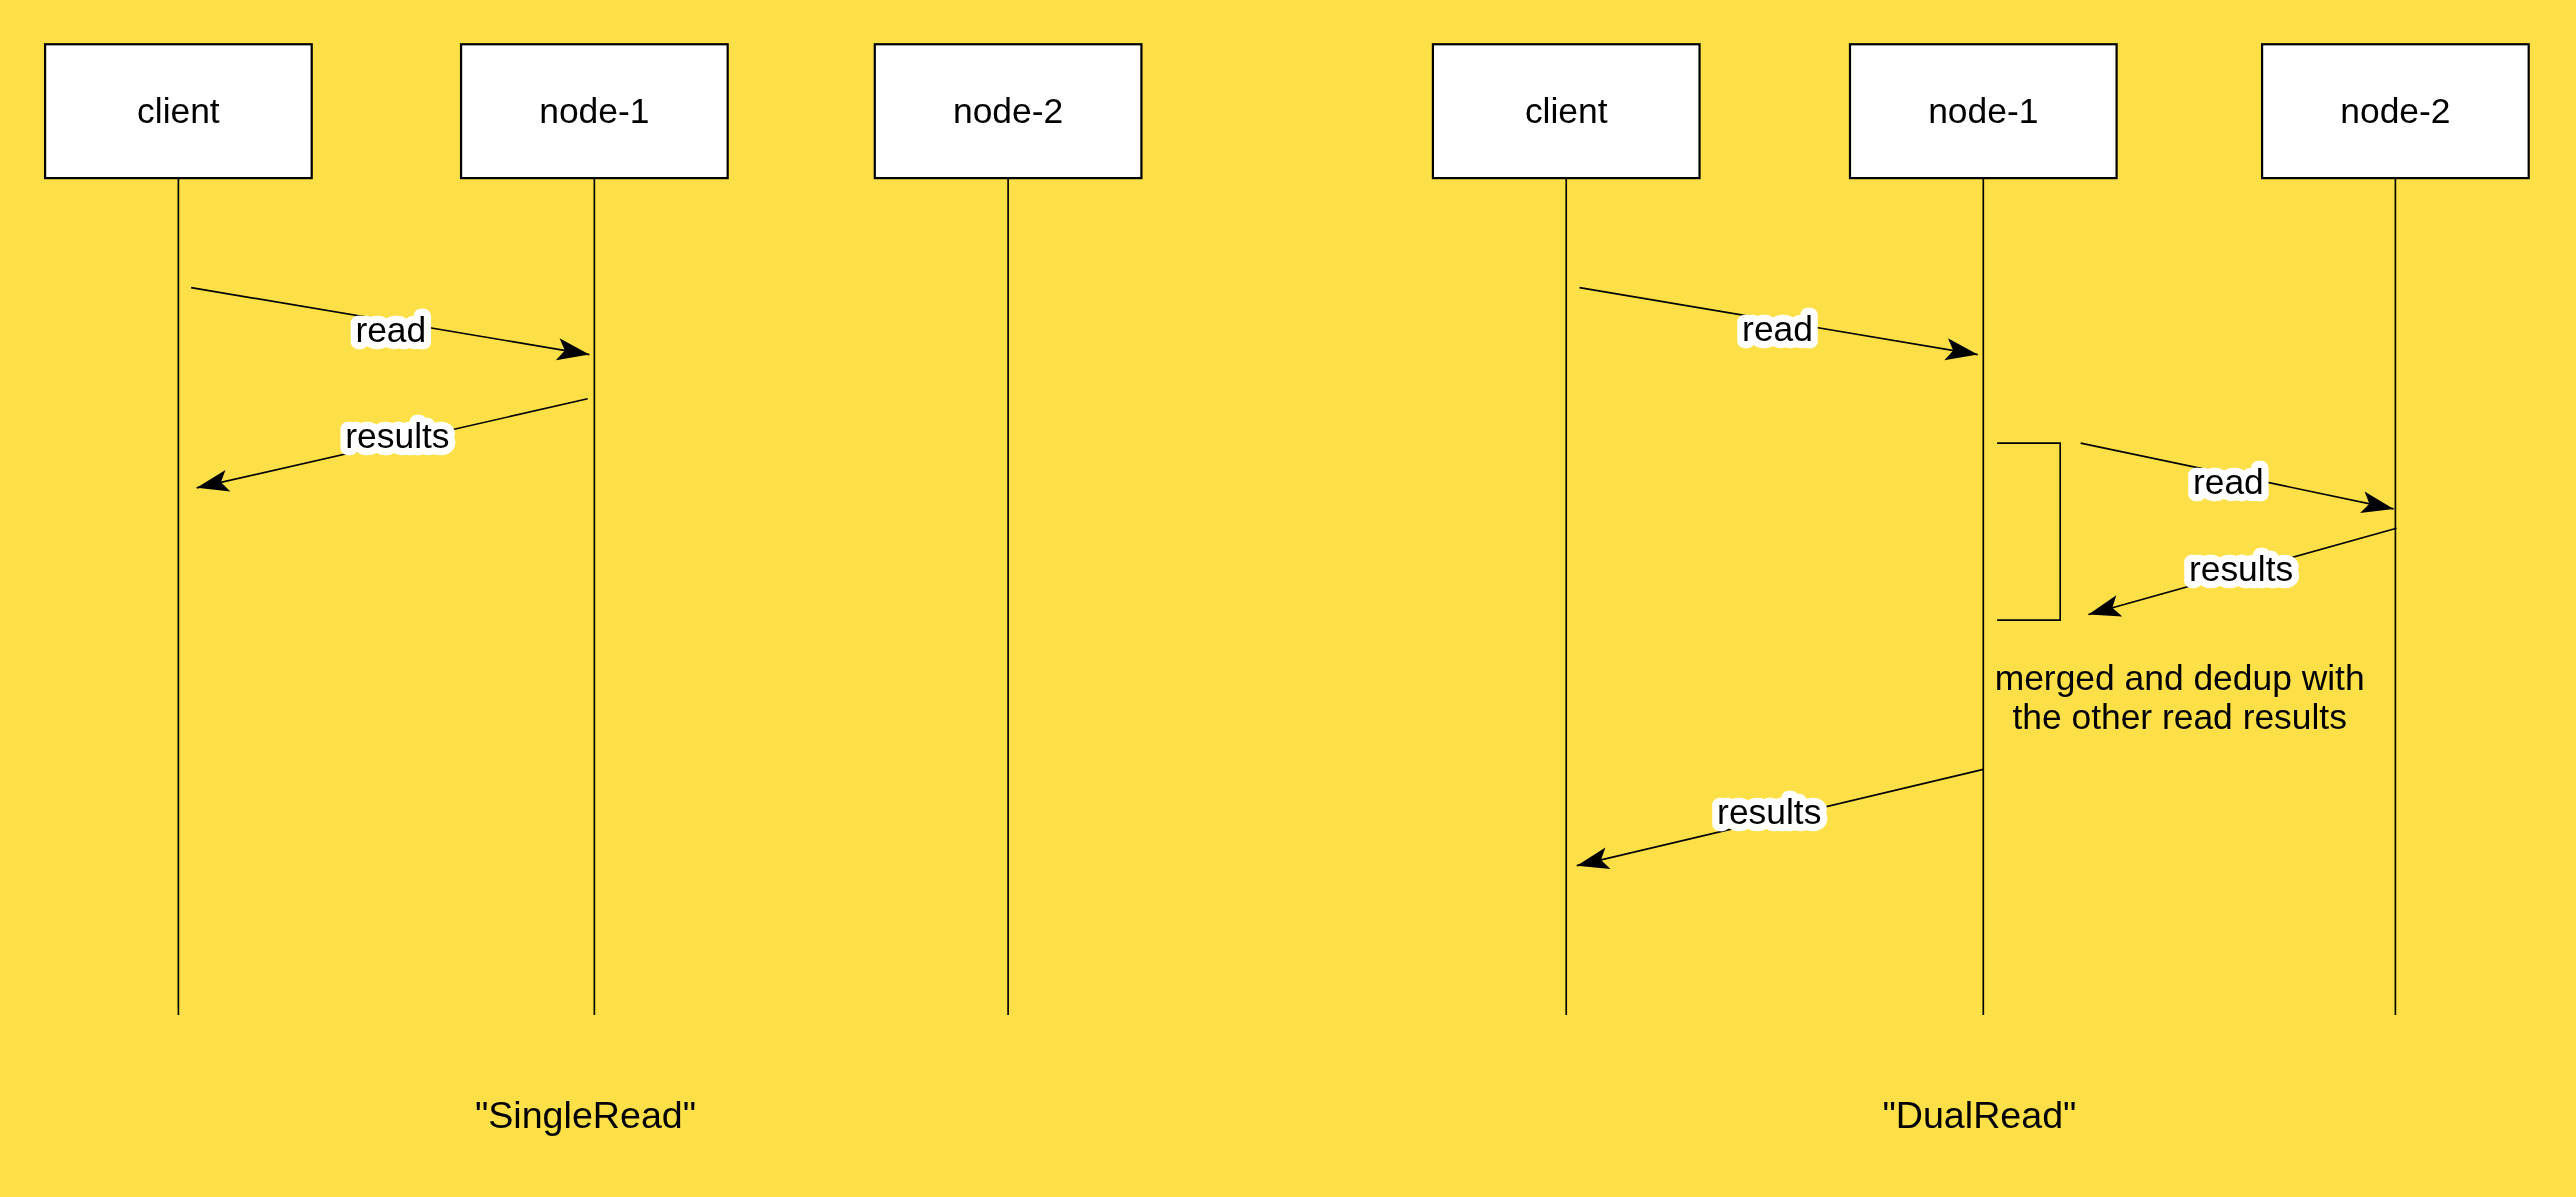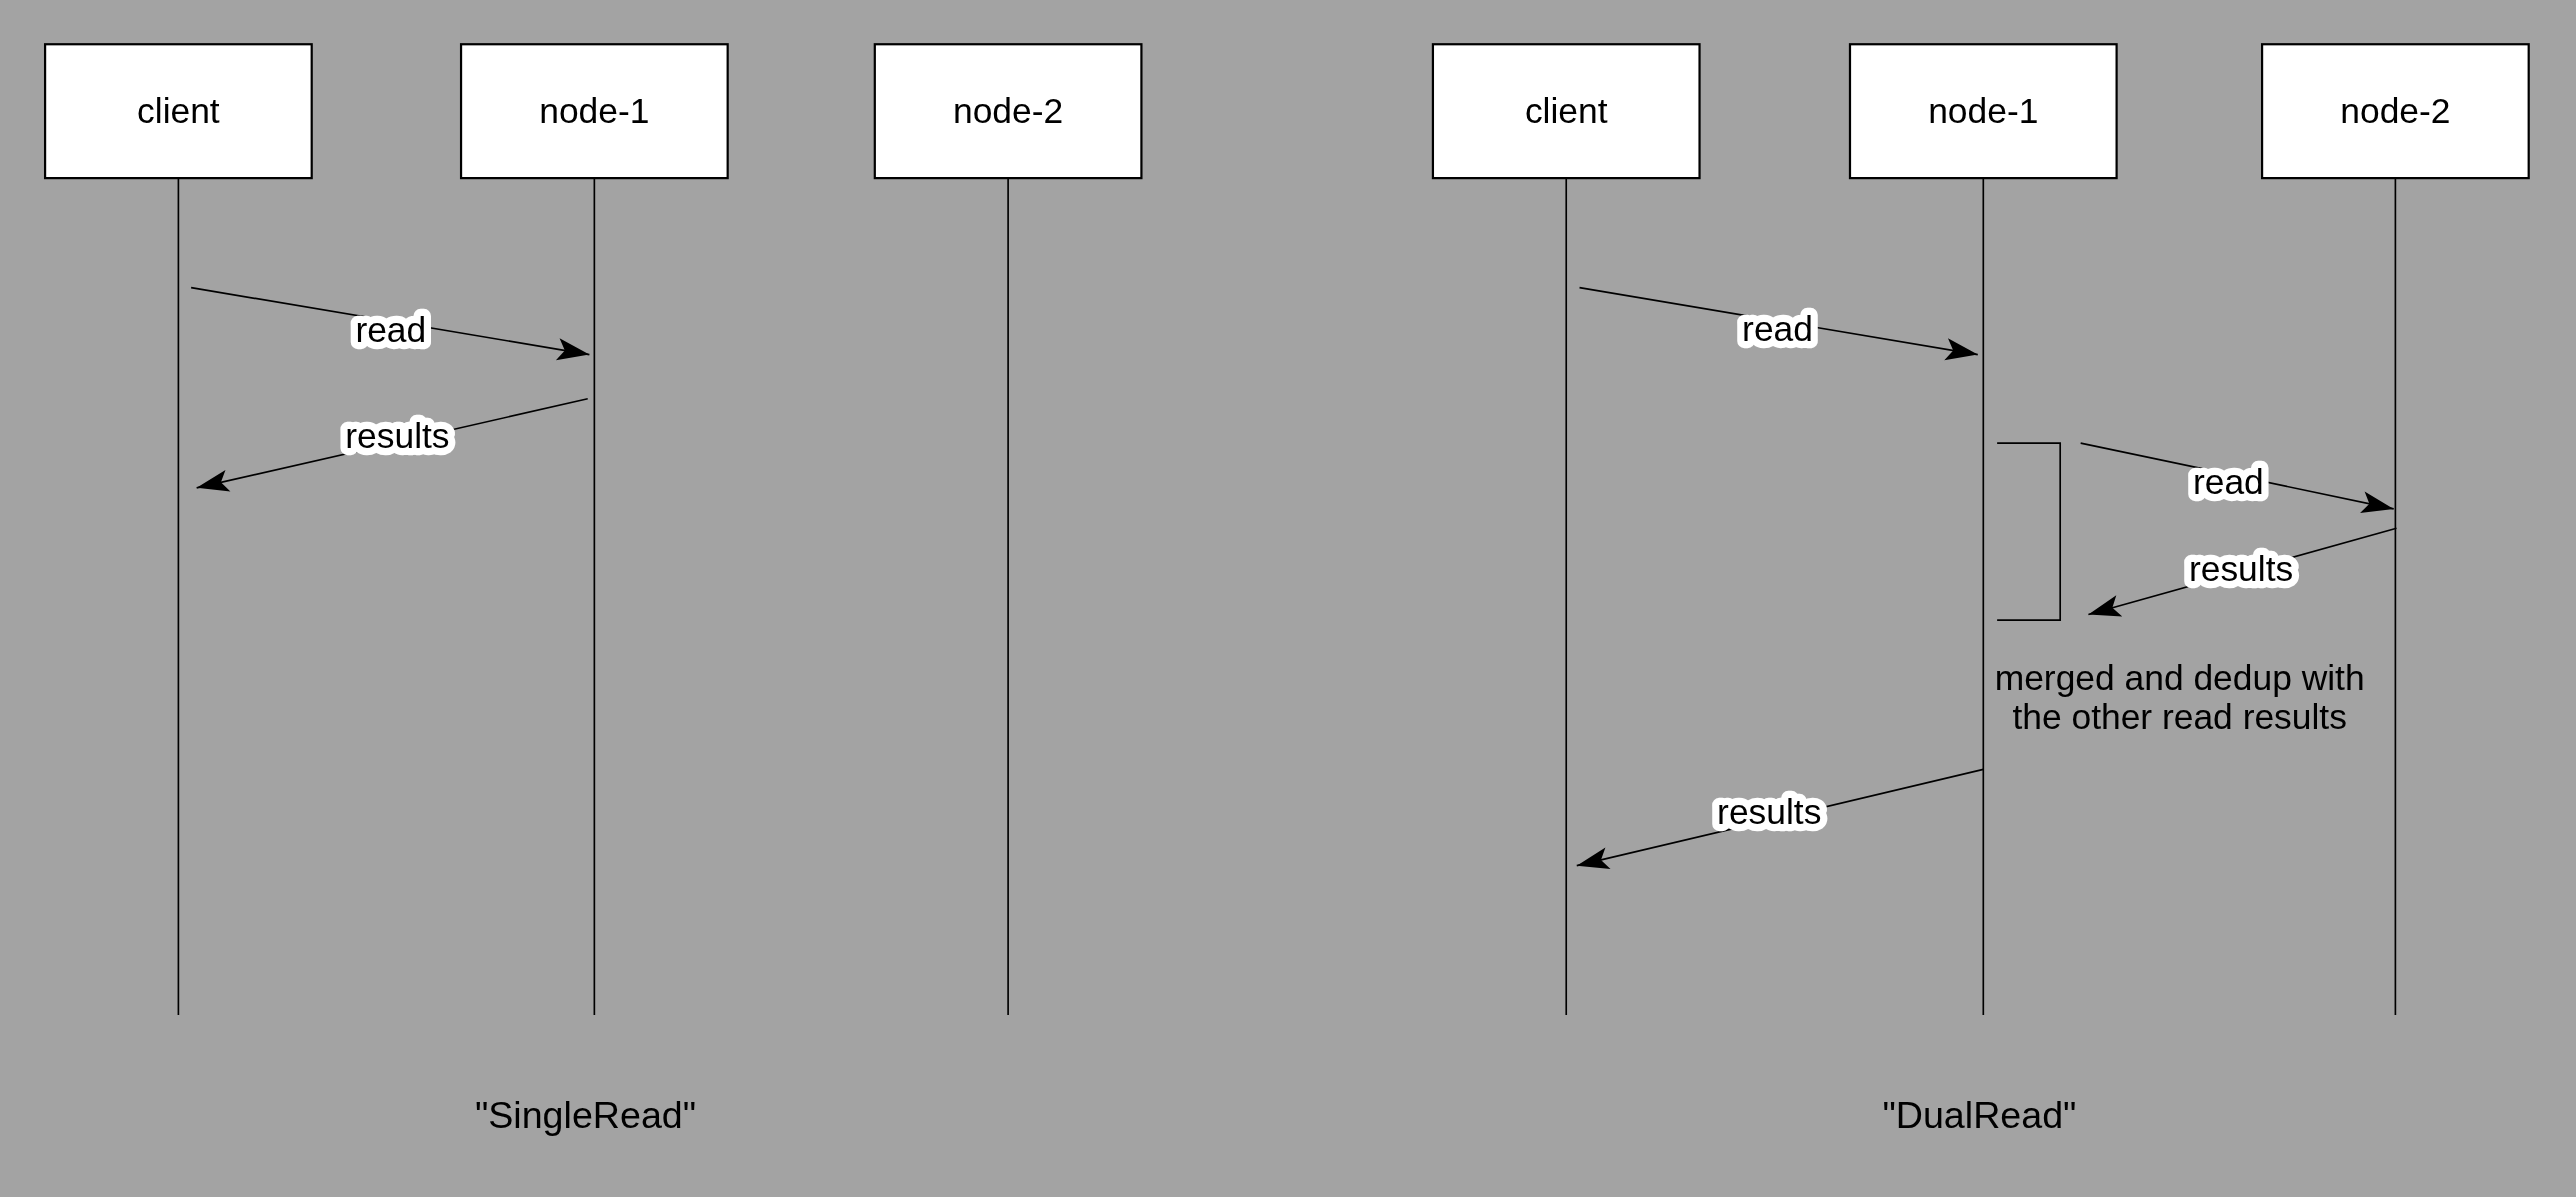--- a/index.html
+++ b/index.html
@@ -1,21 +1,21 @@
 <!DOCTYPE html>
 <html style="font-size:8.9px"><head>
 <meta charset="utf-8">
 <style>
   html, body { margin: 0; padding: 0; }
   body {
     width: 2576px; height: 1197px;
     background: #ffffff;
     font-family: "Liberation Sans", sans-serif;
   }
-  .canvas { position: relative; width: 2576px; height: 1197px; background: #a3a3a3; }
+  .canvas { position: relative; width: 2576px; height: 1197px; background: #fde047; }
   svg { display: block; }
   .actor-box { fill: #ffffff; stroke: #000000; stroke-width: 4; }
   .lifeline  { stroke: #000000; stroke-width: 3; }
   .msg-line  { stroke: #000000; stroke-width: 3; fill: none; }
   .bracket   { stroke: #000000; stroke-width: 3; fill: none; }
   .actor-label {
     font-size: 64px; fill: #000000;
     text-anchor: middle; dominant-baseline: central;
   }
   .msg-label {

